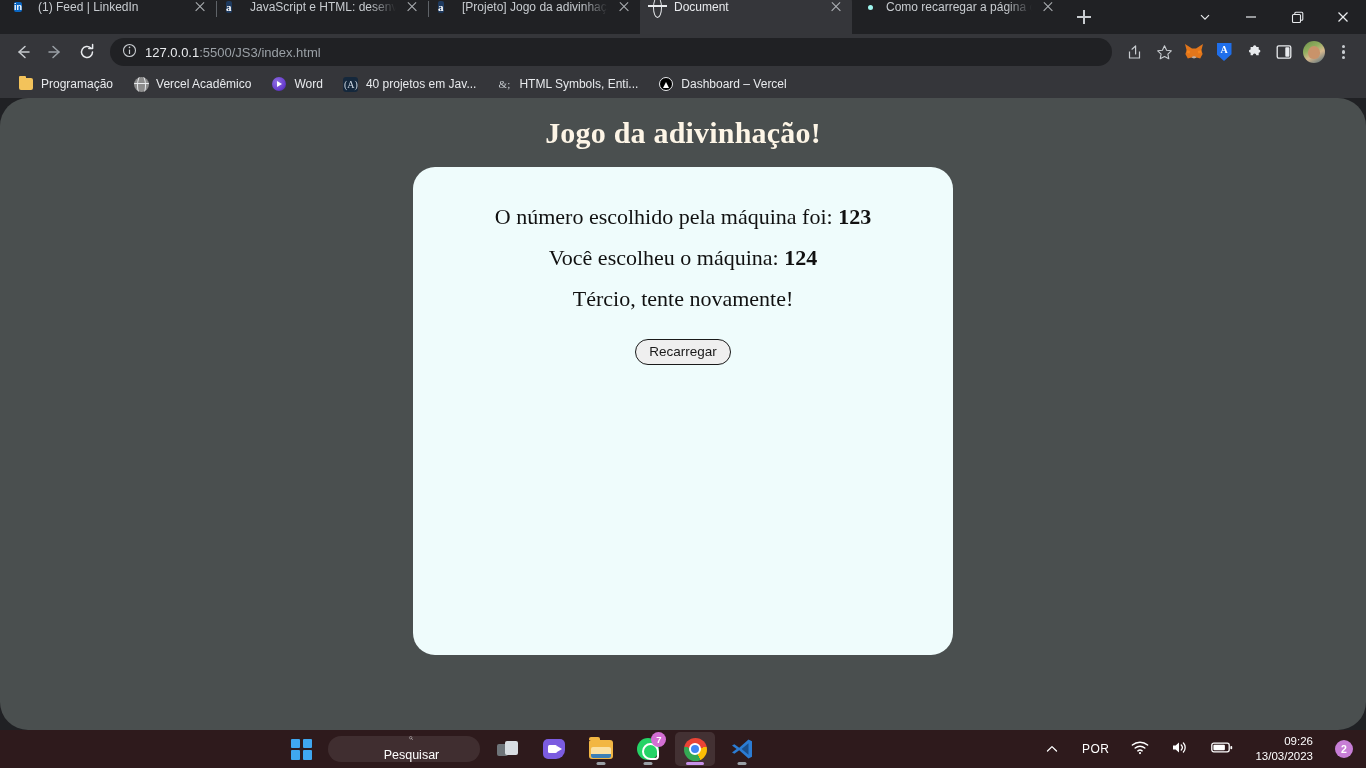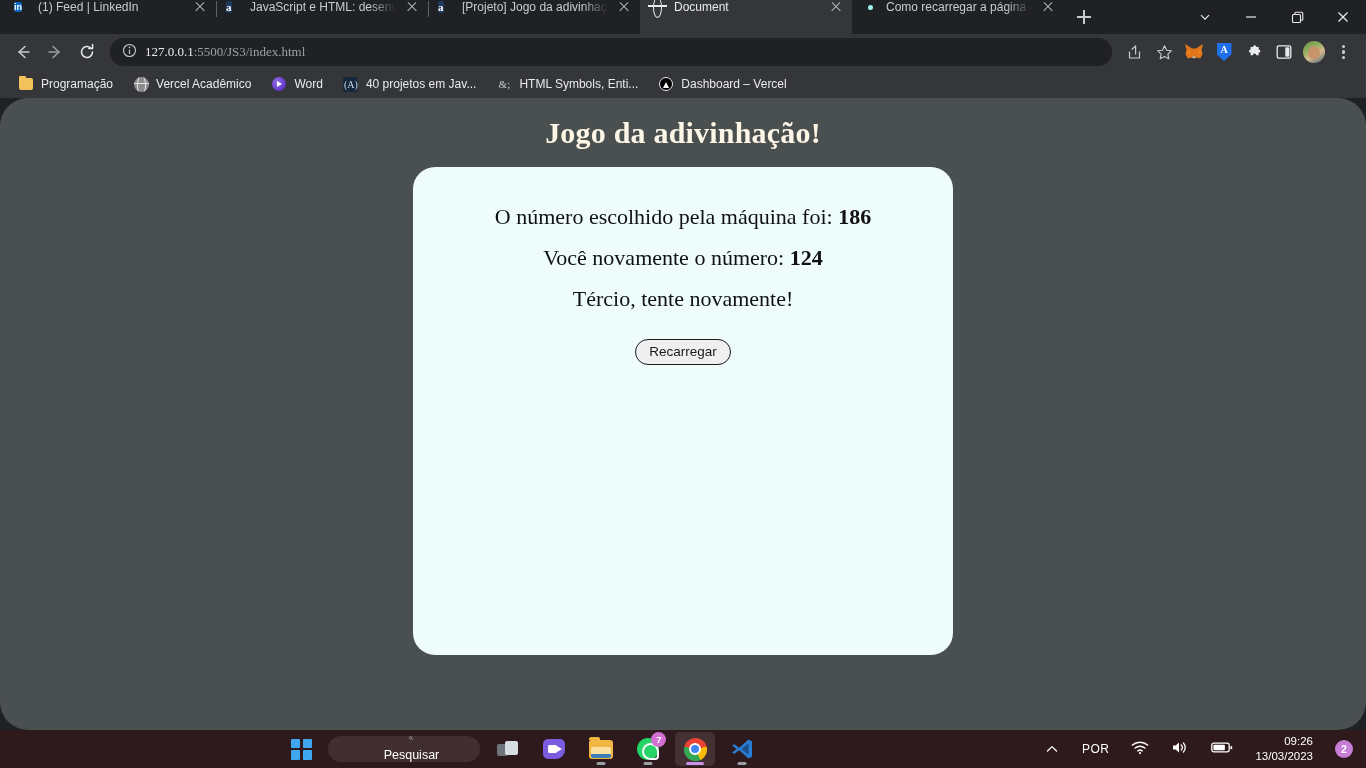--- a/index.html
+++ b/index.html
@@ -102,21 +102,21 @@
     padding: 0 8px; gap: 2px;
   }
   .navbtn { width: 30px; height: 30px; display: flex; align-items: center; justify-content: center; border-radius: 50%; }
   .omnibox {
     flex: 1; height: 28px; background: #202124; border-radius: 14px;
     display: flex; align-items: center; gap: 8px; padding: 0 12px; margin: 0 6px;
     min-width: 0;
   }
   .omnibox .urltext {
     font-size: 13px; color: #9aa0a6; white-space: nowrap; overflow: hidden;
-    font-family: Liberation Serif, serif;
+    font-family: Liberation Sans, sans-serif;
     text-align: right;
   }
   .omnibox .urltext b { color: #e8eaed; font-weight: normal; }
   .tbicons { display: flex; align-items: center; gap: 2px; }
   .tbicon { width: 28px; height: 28px; display: flex; align-items: center; justify-content: center; position: relative; }
   .ext-a {
     width: 15px; height: 18px; background: #1f6feb;
     clip-path: polygon(0 0, 100% 0, 100% 62%, 50% 100%, 0 62%);
     color: #fff; font-size: 10px; font-weight: bold; text-align: center; line-height: 14px;
     font-family: "Liberation Serif", serif;
@@ -450,24 +450,24 @@
         </span>
       <span>Dashboard – Vercel</span>
     </div>
   </div>
 
   <div class="viewport">
     <h1 class="page-title">Jogo da adivinhação!</h1>
 
     <div class="card">
       <p>
-        <span>O número escolhido pela máquina foi: </span><b>186</b>
+        <span>O número escolhido pela máquina foi: </span><b>123</b>
       </p>
       <p>
-        <span>Você novamente o número: </span><b>124</b>
+        <span>Você escolheu o máquina: </span><b>124</b>
       </p>
       <p>Tércio, tente novamente!</p>
       <button class="reload-btn">Recarregar</button>
     </div>
   </div>
 
 </div>
 
 <div class="taskbar">
 

